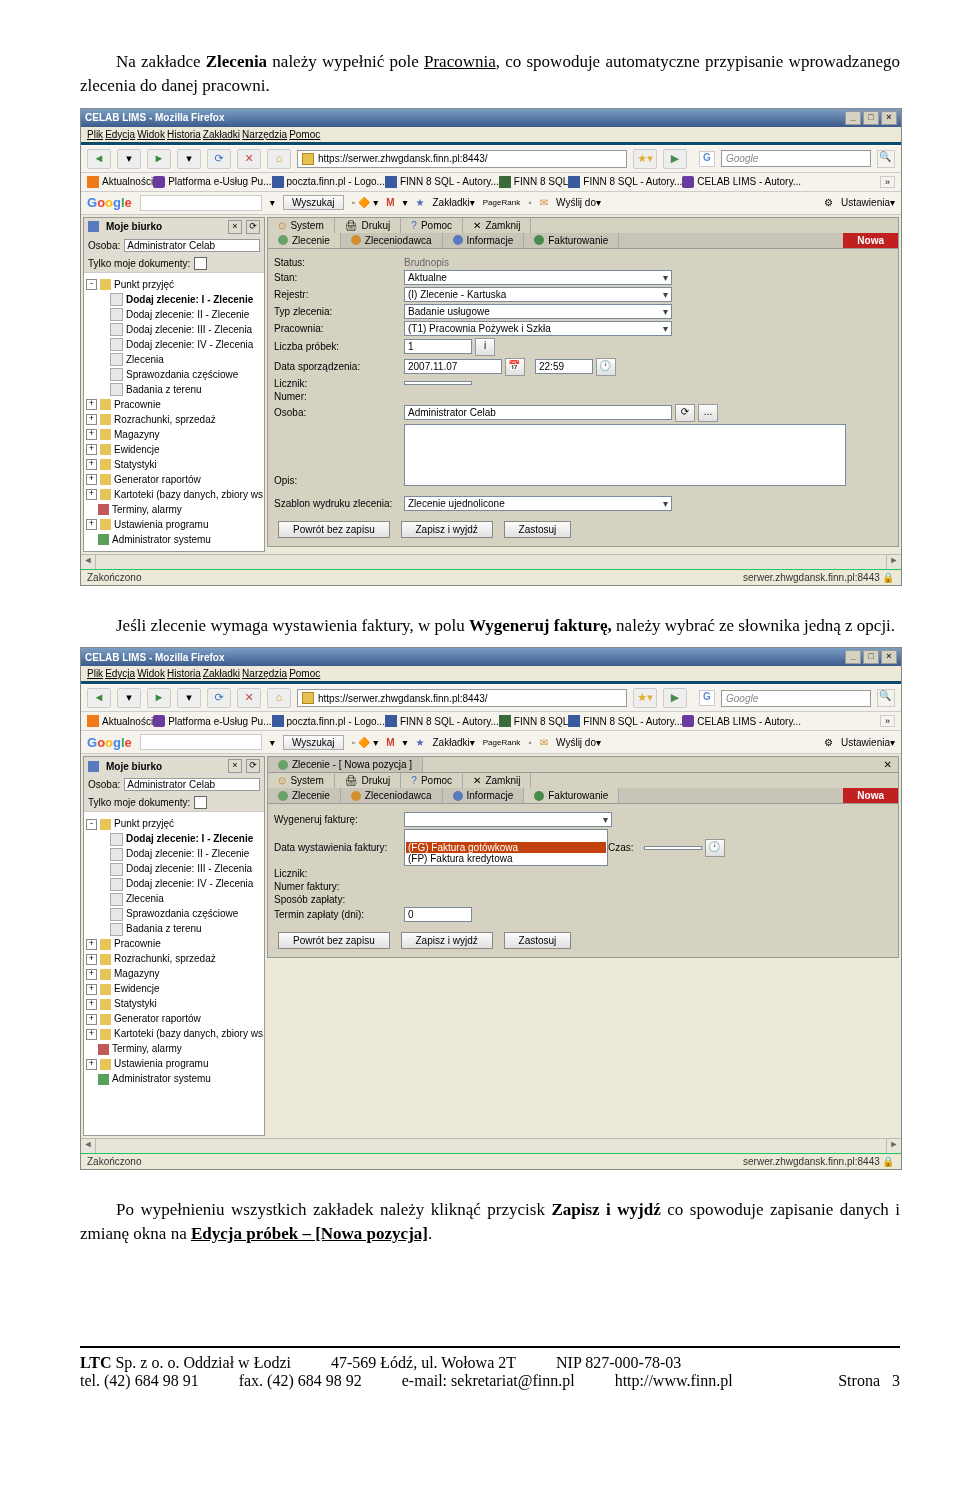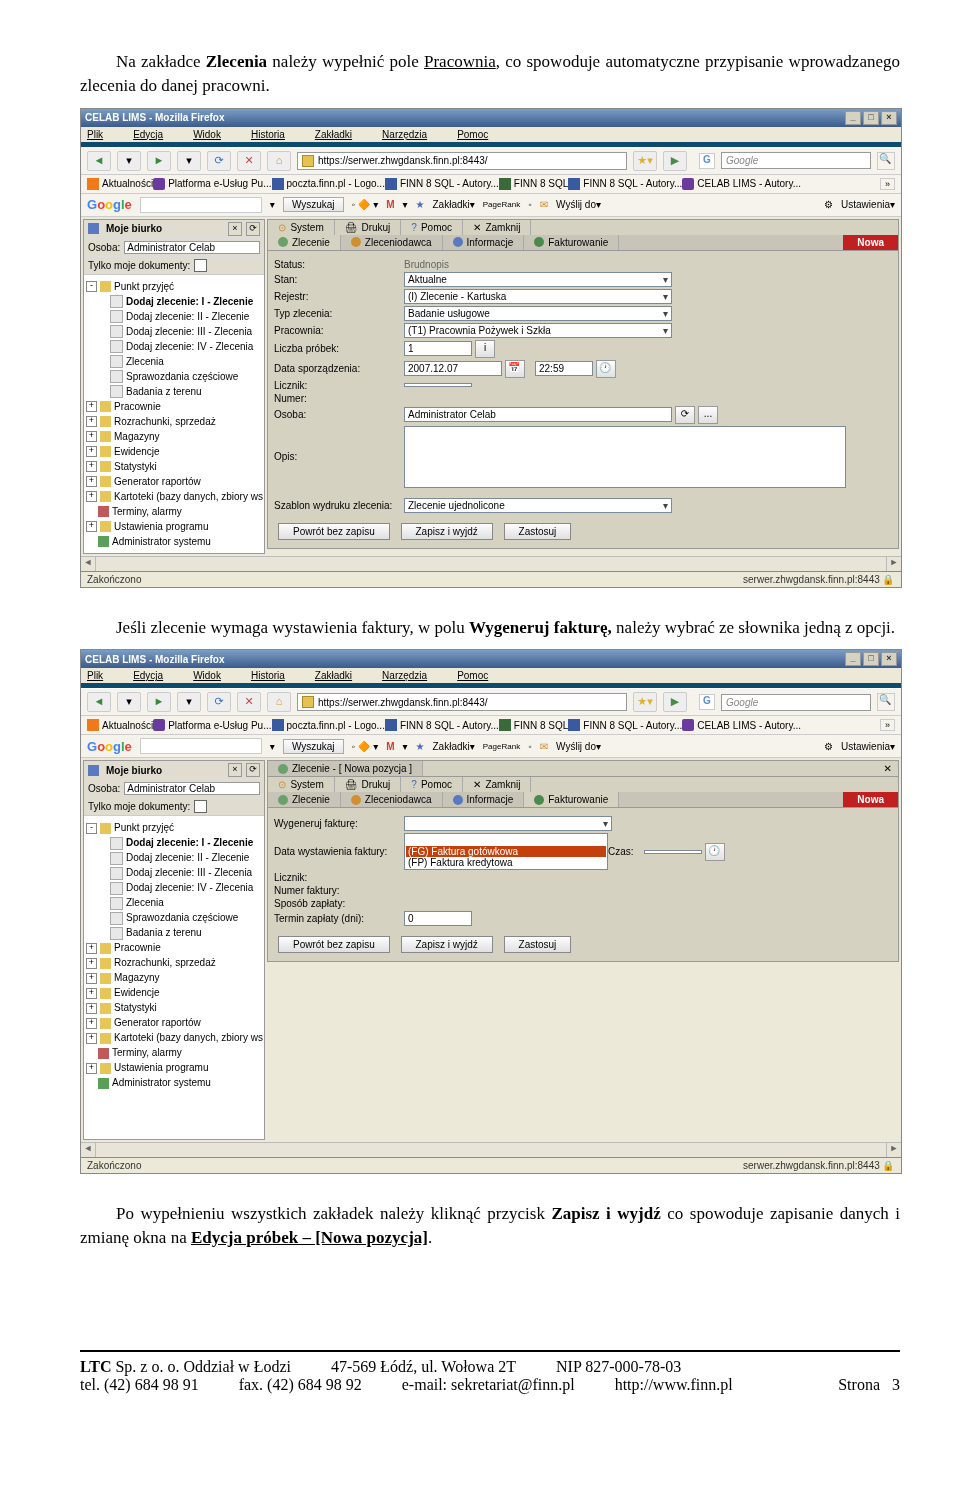--- a/index.html
+++ b/index.html
@@ -2,21 +2,21 @@
 <html><head>
 <meta charset="utf-8">
 <style>
   body{margin:0;background:#fff;font-family:"Times New Roman",serif;font-size:17px;color:#000;width:960px}
   .page{padding:50px 60px 30px 80px}
   .para{margin:0 0 10px 0;line-height:1.4;text-align:justify}
   .indent{text-indent:36px}
   .shot{border:1px solid #888;background:#ece9d8;font-family:Liberation Sans, sans-serif;font-size:10px;color:#000;margin:8px 0 28px 0;width:820px}
   .titlebar{background:linear-gradient(#7b9ec4,#3b5b8c);color:#fff;display:flex;justify-content:space-between;align-items:center;height:18px;padding:0 4px;font-weight:bold}
   .winbtns span{display:inline-block;width:14px;height:12px;background:#d6d2c2;border:1px solid #999;margin-left:2px;text-align:center;line-height:10px;font-size:9px;color:#333}
-  .menubar{background:#ece9d8;padding:2px 6px;border-bottom:5px solid #0c4a6e;display:flex;gap:30px}
+  .menubar{background:#ece9d8;padding:2px 6px;border-bottom:3px solid #0c4a6e;display:flex;gap:2px}
   .menubar span{text-decoration:underline}
   .navbar{background:#f5f3eb;border-top:1px solid #fff;border-bottom:1px solid #ccc;padding:3px 6px;display:flex;align-items:center;gap:6px}
   .navbtn{display:inline-block;width:22px;height:18px;border:1px solid #ccc;background:#eee;border-radius:2px;text-align:center;line-height:16px;font-size:11px}
   .navbtn.green{color:#3a8a3a}
   .navbtn.blue{color:#2a6cc0}
   .navbtn.home{color:#d4a030}
   .urlbox{flex:1;background:#fff;border:1px solid #999;padding:2px 4px;display:flex;align-items:center;gap:4px}
   .lock{width:10px;height:10px;background:#e8c050;border:1px solid #b08a20}
   .gbox{display:inline-block;width:14px;height:14px;border:1px solid #ccc;background:#fff;margin-left:6px;text-align:center;font-size:10px;font-weight:bold;color:#5a8dd6}
   .srch{width:140px;background:#fff;border:1px solid #999;padding:2px 4px;color:#888;font-style:italic}
@@ -278,39 +278,39 @@
                 <span class="arr">▾</span>
               </span>
             </div>
         <div class="frow">
               <span class="flab">Liczba próbek:</span>
               <span class="fin" style="width:60px">1</span>
               <span class="sbtn">i</span>
             </div>
         <div class="frow">
               <span class="flab">Data sporządzenia:</span>
-              <span class="fin" style="width:90px">2007.12.07</span>
+              <span class="fin" style="width:90px">2007.11.07</span>
               <span class="sbtn">📅</span>
               <span class="fin" style="width:50px;margin-left:10px">22:59</span>
               <span class="sbtn">🕐</span>
             </div>
         <div class="frow">
               <span class="flab">Licznik:</span>
               <span class="fin" style="width:60px"></span>
             </div>
         <div class="frow">
               <span class="flab">Numer:</span>
             </div>
         <div class="frow">
               <span class="flab">Osoba:</span>
               <span class="fin">Administrator Celab</span>
               <span class="sbtn">⟳</span>
               <span class="sbtn">...</span>
             </div>
-        <div class="frow" style="align-items:center">
+        <div class="frow" style="align-items:flex-end">
               <span class="flab">Opis:</span>
               <div class="ta"></div>
             </div>
         <div class="frow" style="margin-top:10px">
               <span class="flab">Szablon wydruku zlecenia:</span>
               <span class="fsel">
                 <span>Zlecenie ujednolicone</span>
                 <span class="arr">▾</span>
               </span>
             </div>

